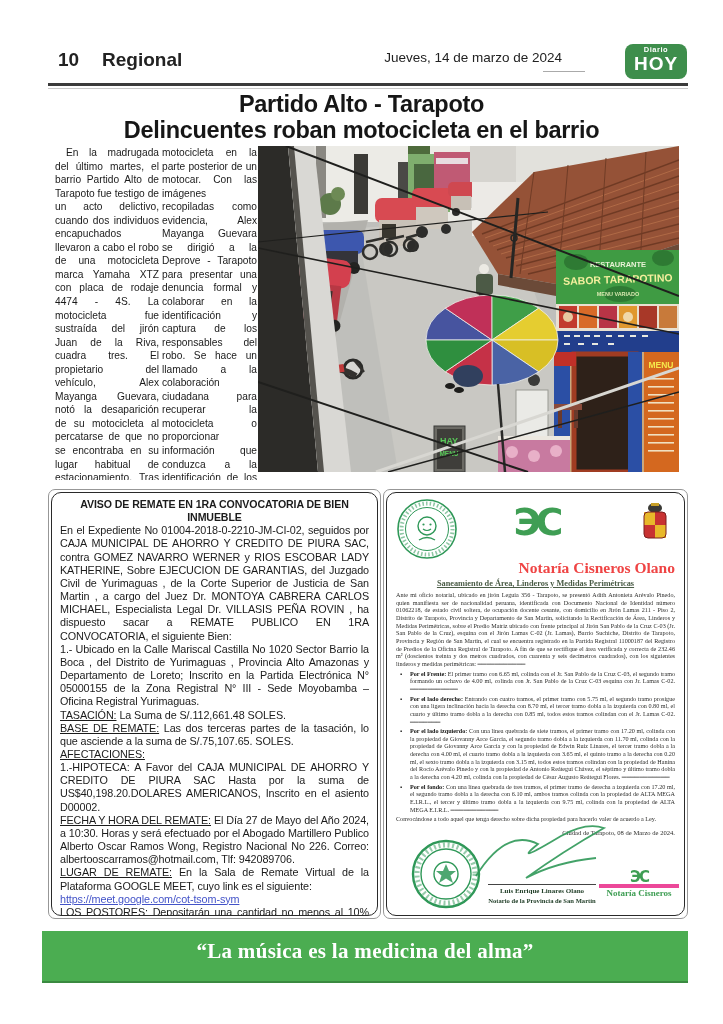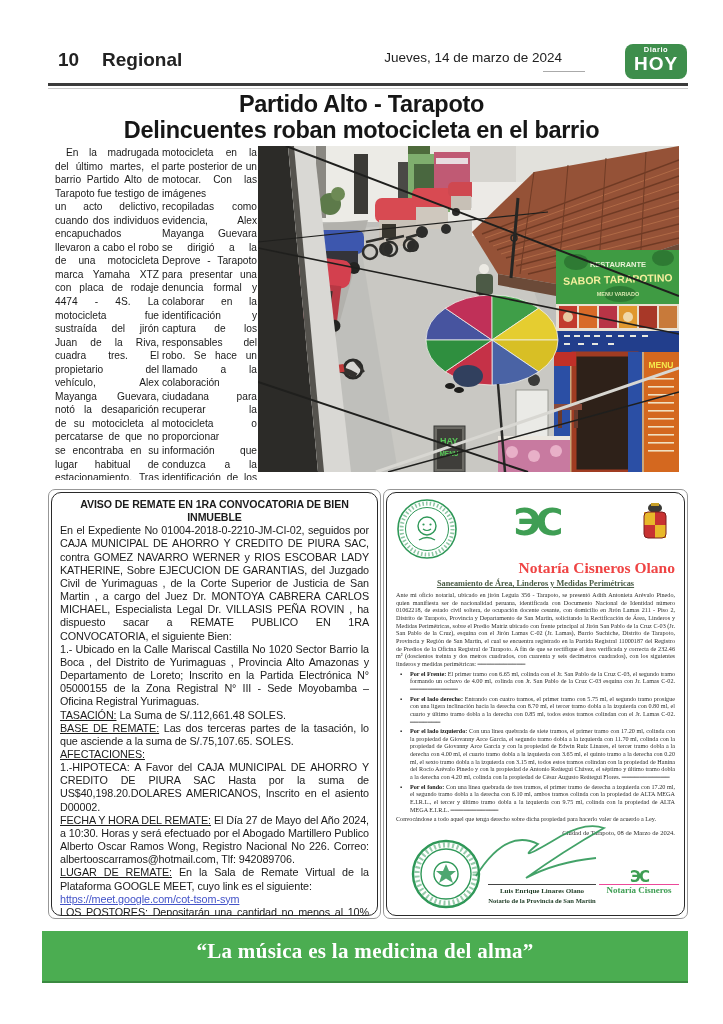--- a/index.html
+++ b/index.html
@@ -51,21 +51,21 @@
   .nb::before{content:"▪";position:absolute;left:4px;top:0;font-size:6px;}
   .ndate{text-align:right;font-size:6.6px;margin-top:5px;color:#2d2d2b;}
   .nsig{position:relative;height:78px;}
   .sigline{position:absolute;left:92px;top:48px;width:108px;height:1px;background:#444;}
   .signame{position:absolute;left:60px;top:51px;width:172px;text-align:center;
            font-size:7px;font-weight:bold;color:#23402a;}
   .sigtitle{position:absolute;left:60px;top:61px;width:172px;text-align:center;
             font-size:6.6px;font-weight:bold;color:#23402a;}
   .nfooter{position:absolute;right:-4px;top:34px;width:80px;text-align:center;color:#3f9e54;}
   .nfooter .g{font-family:"DejaVu Sans",sans-serif;font-weight:bold;font-size:15px;letter-spacing:-2px;line-height:14px;}
-  .nfooter .t{font-size:9px;font-weight:bold;border-top:1px solid #ec4899;white-space:nowrap;}
+  .nfooter .t{font-size:9px;font-weight:bold;border-top:4px solid #ec4899;white-space:nowrap;}
   
   .banner{position:absolute;left:42px;top:931px;width:646px;height:50px;background:#4bad51;
           border-bottom:2px solid #3a8a40;text-align:center;}
   .banner .q{font-family:"Liberation Serif",serif;font-weight:bold;font-size:21px;
              color:#ffffff;margin-top:8px;letter-spacing:.3px;}
 </style>
 </head>
 <body>
 
 <div class="page">

